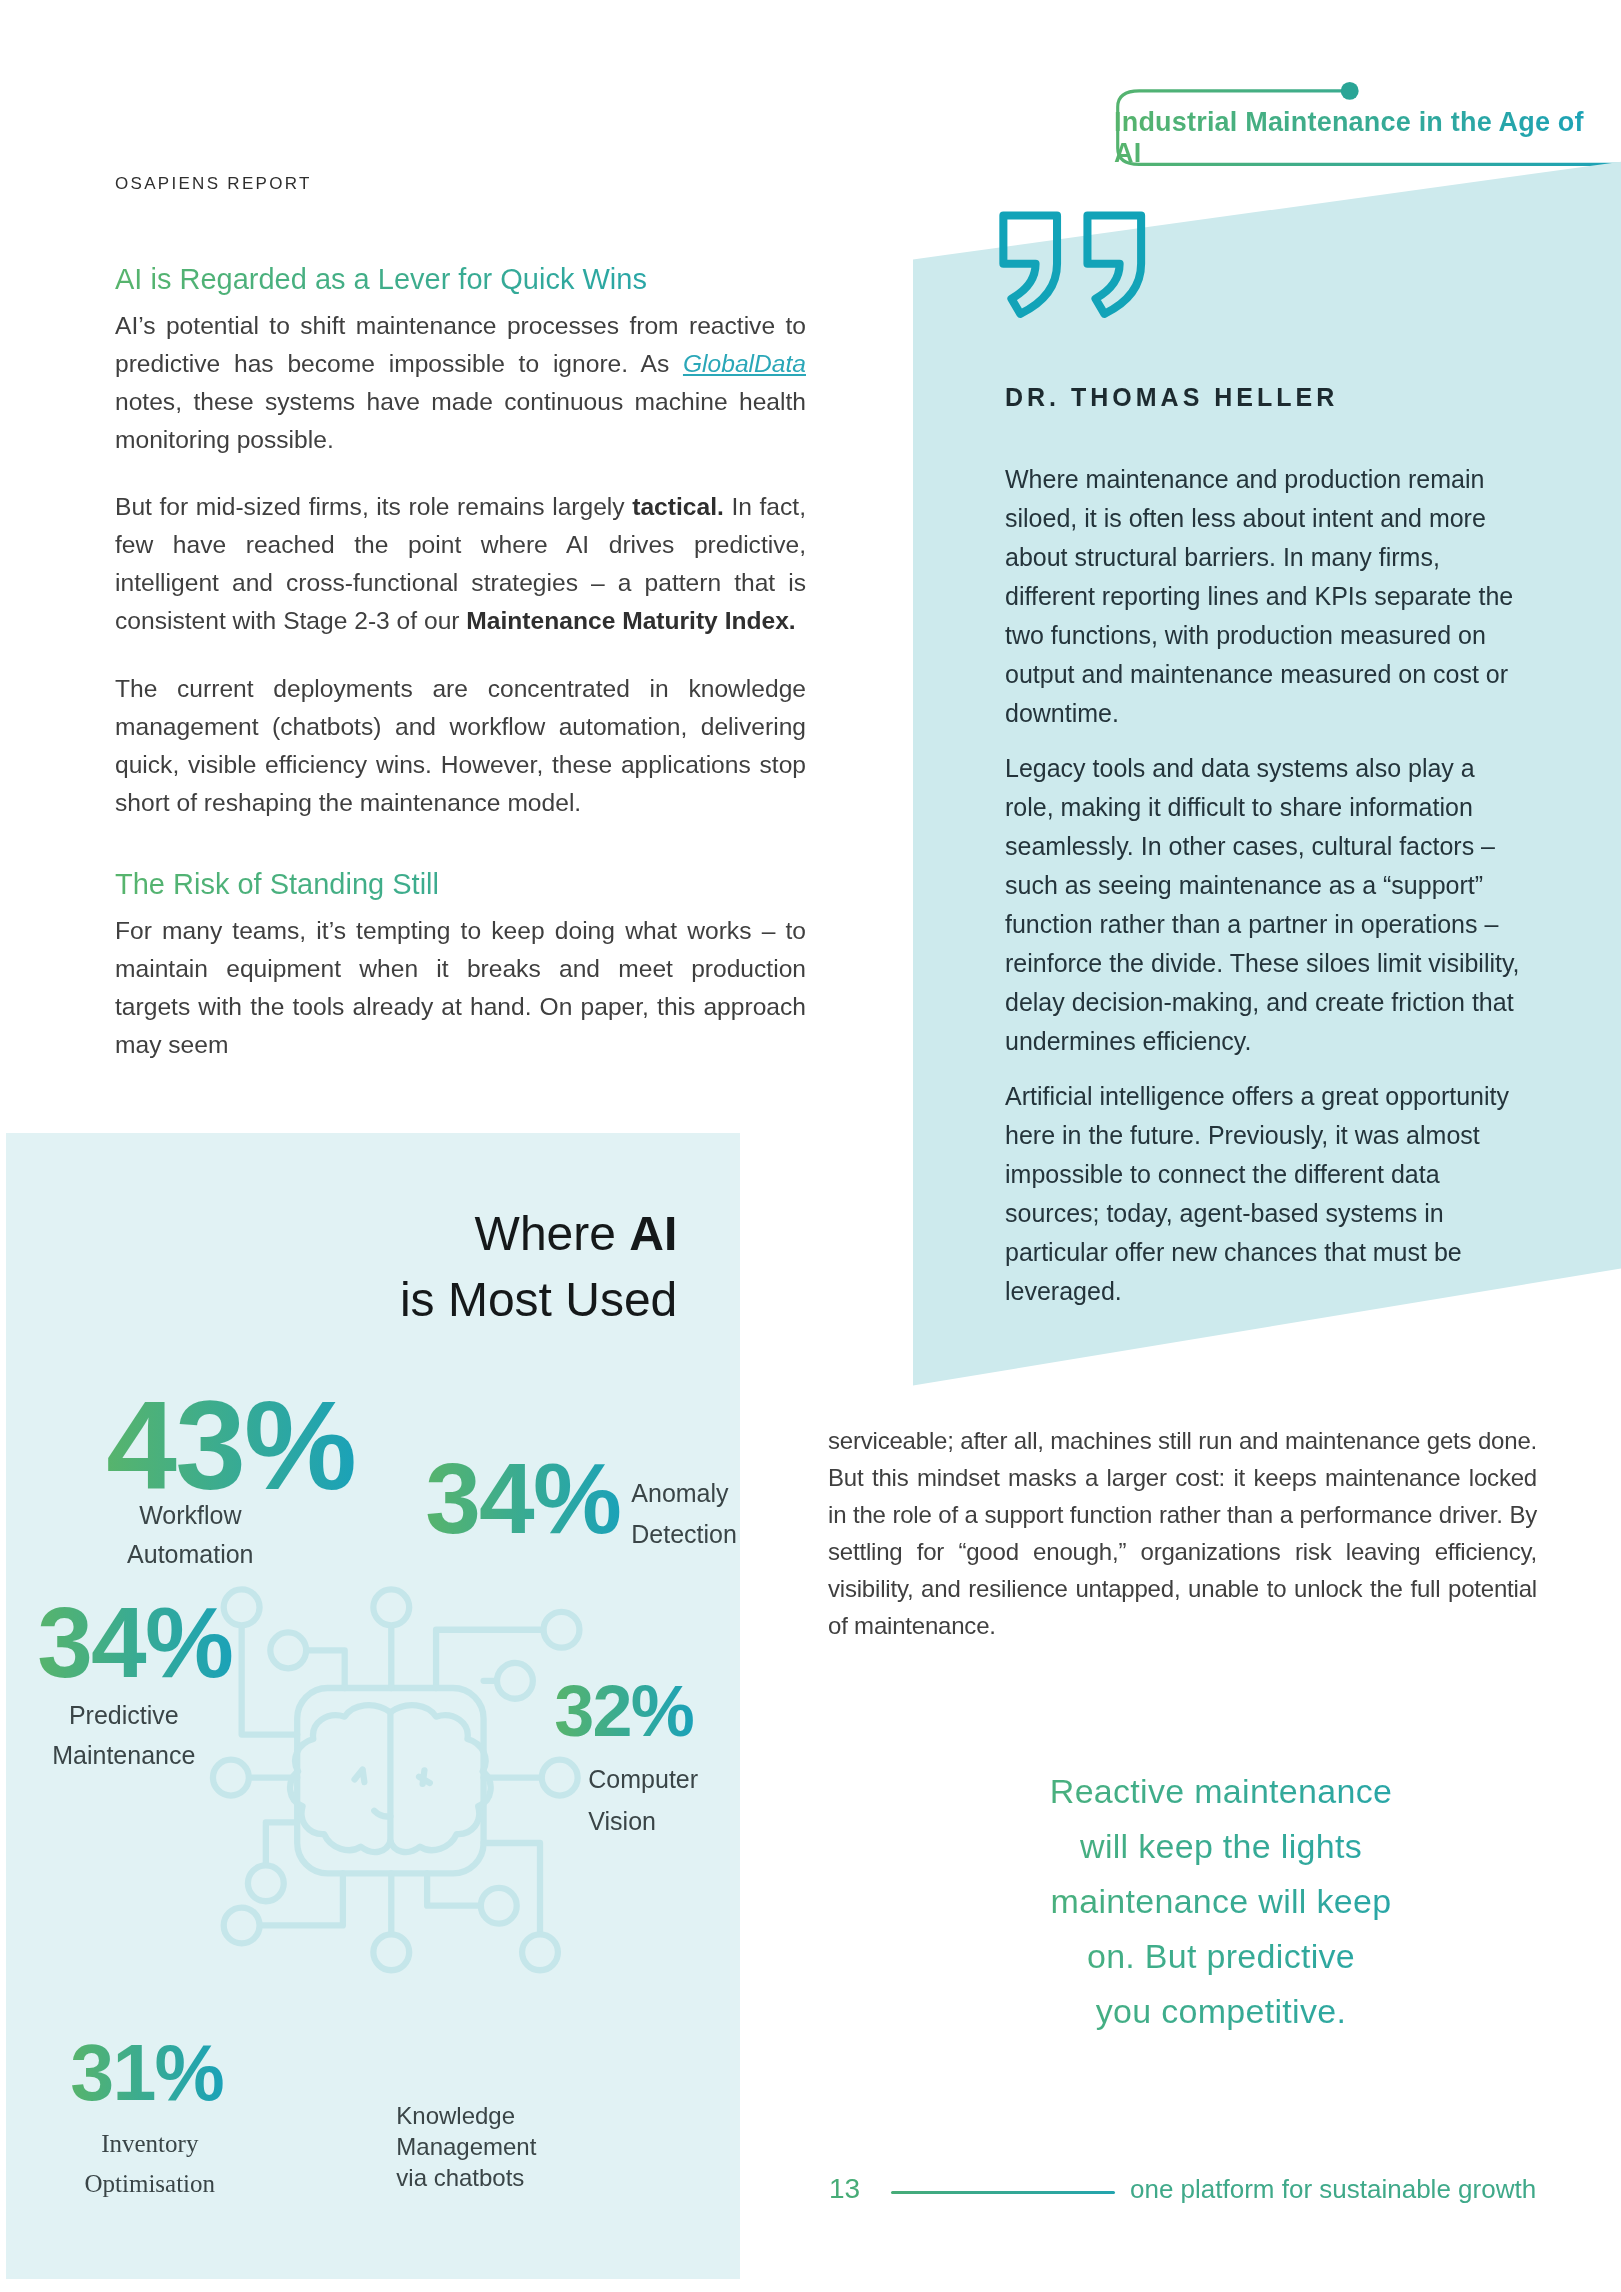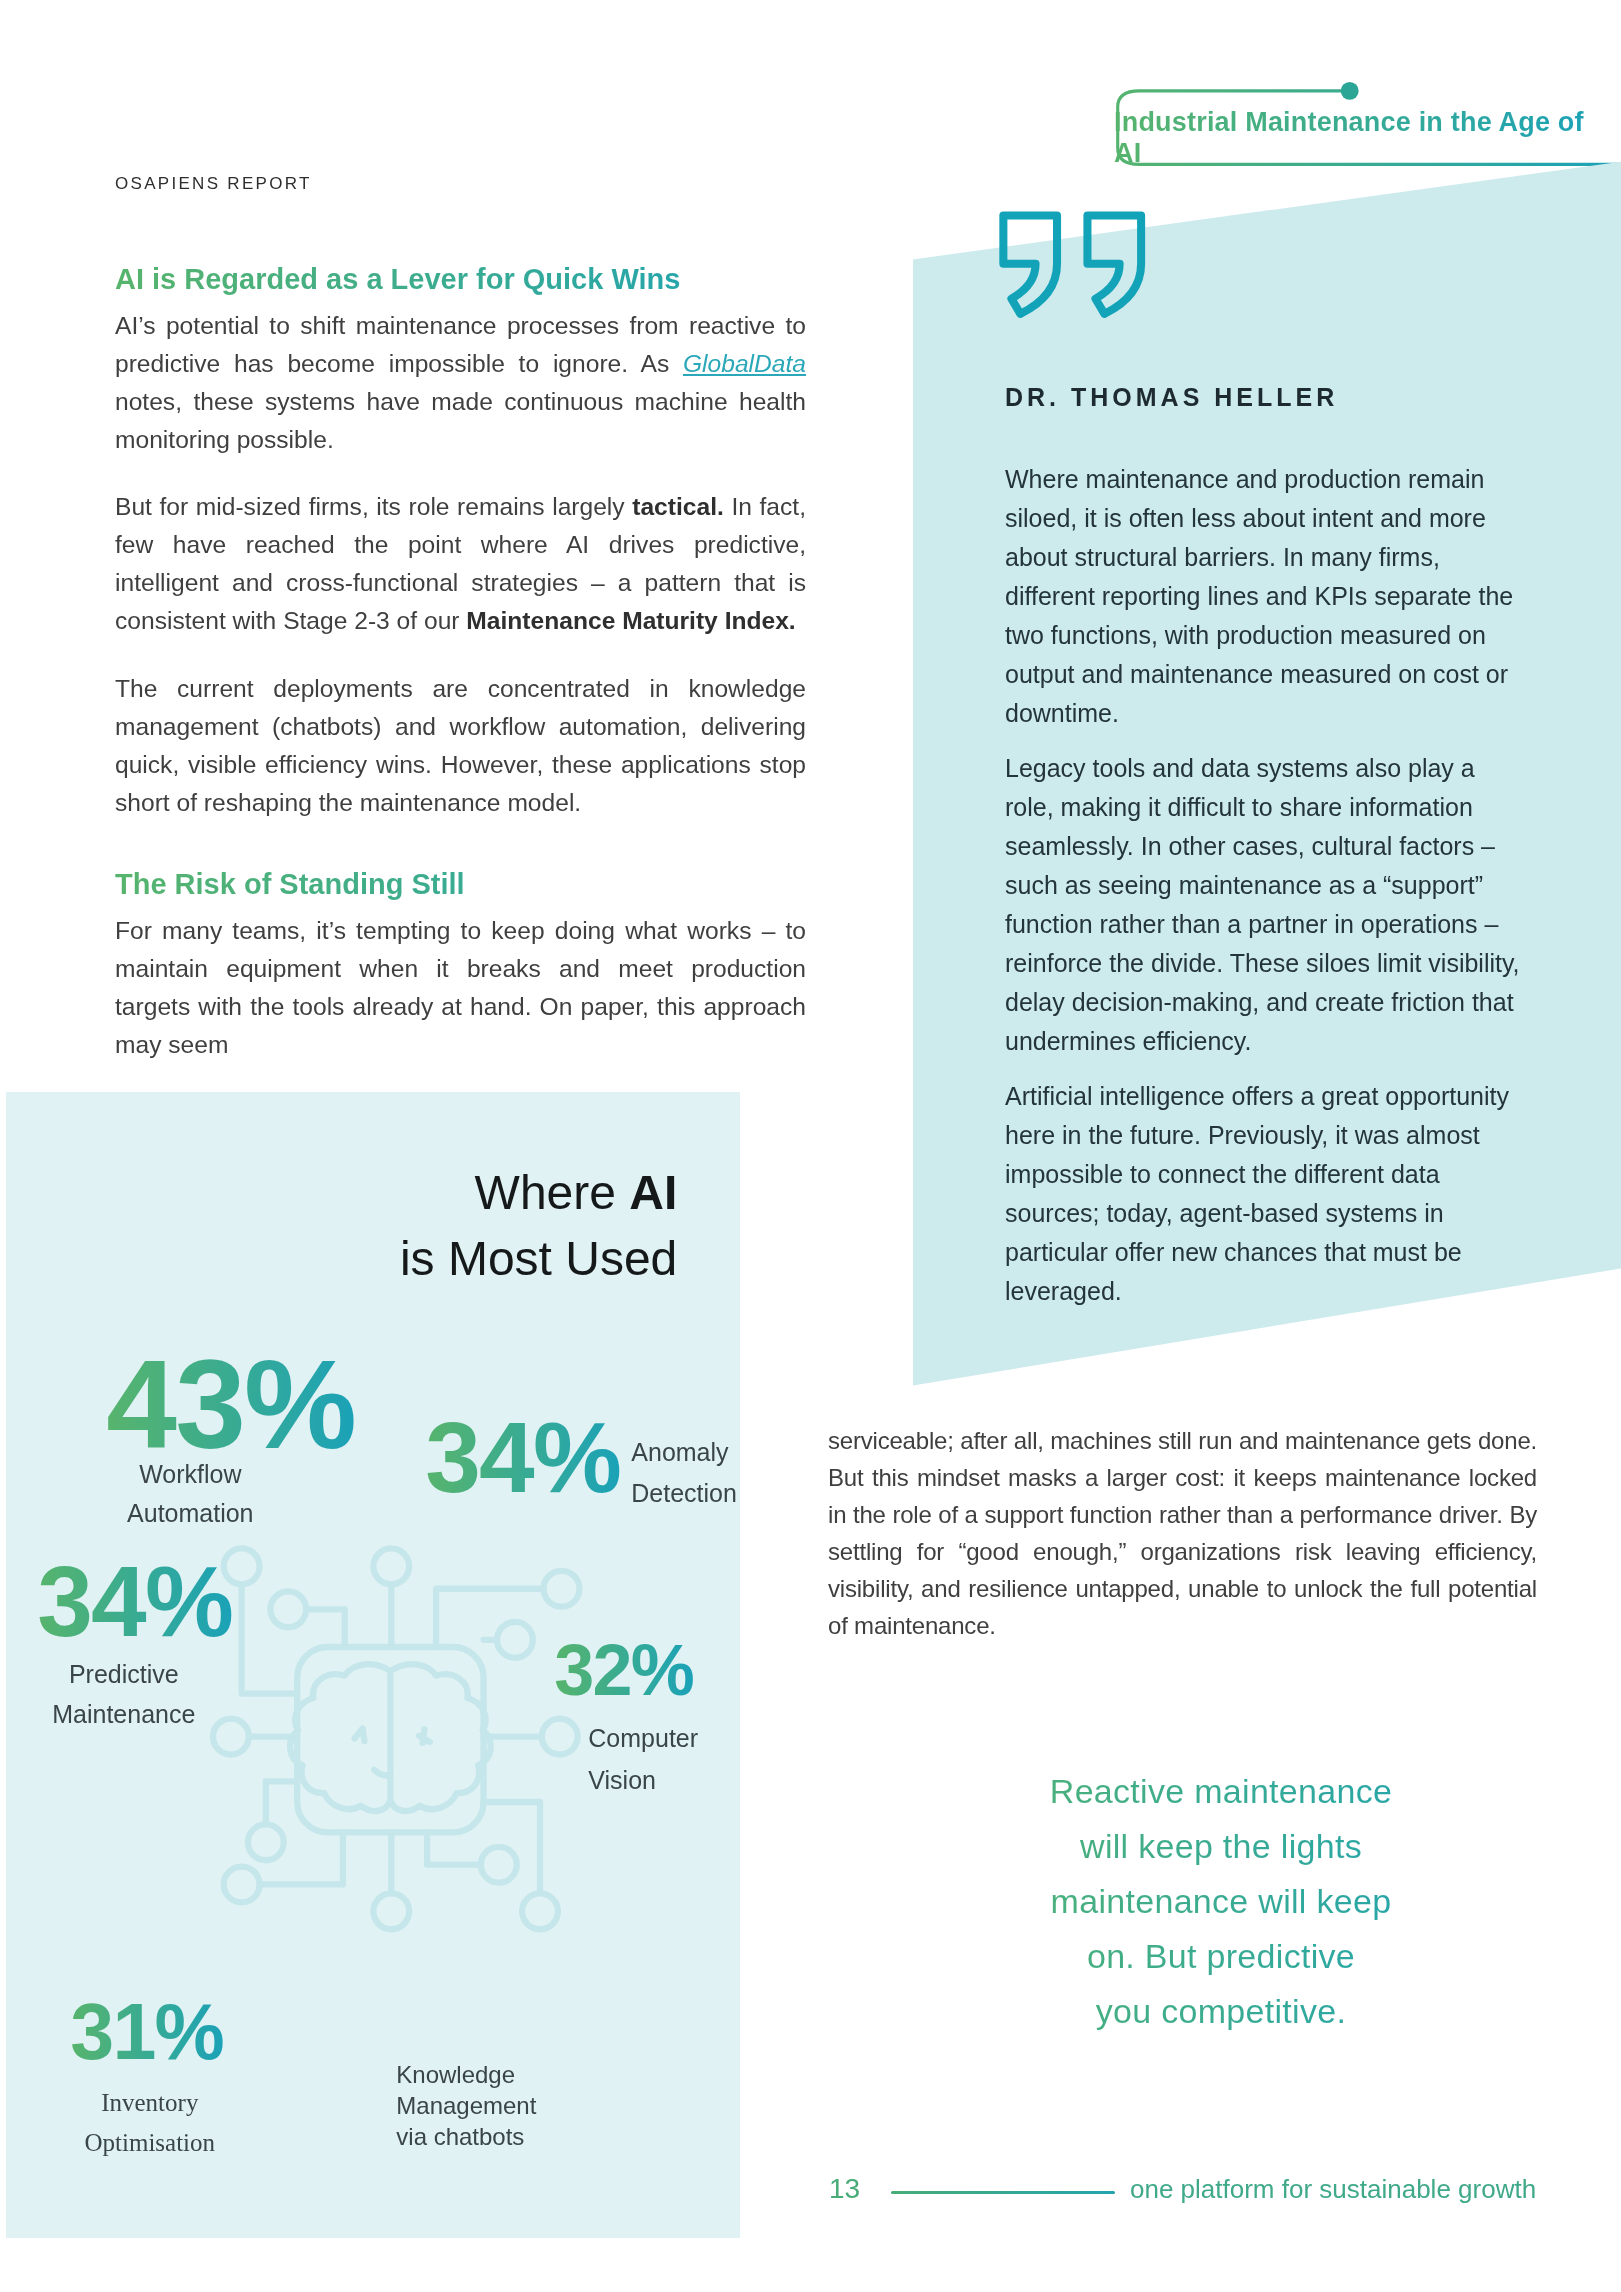--- a/index.html
+++ b/index.html
@@ -34,21 +34,21 @@
   .page-title{
     position:absolute;left:1114px;top:107px;width:484px;
     font-size:27px;font-weight:600;letter-spacing:0.2px;
   }
   
   .left-col{
     position:absolute;left:115px;top:262px;width:691px;
     font-size:24.6px;line-height:38px;
   }
   .sec-heading{
-    font-size:29px;font-weight:700;line-height:34px;margin-bottom:10.7px;
+    font-size:29px;font-weight:400;line-height:34px;margin-bottom:10.7px;
   }
   .left-col p{text-align:justify;margin-bottom:29.6px;}
   .left-col p.last{margin-bottom:0;}
   .left-col .spacer{height:16px;}
   .inline-link{color:#2aa7b8;font-style:italic;text-decoration:underline;}
   .b{font-weight:700;color:#2f2f2f;}
   
   .quote-panel{
     position:absolute;left:913px;top:143px;width:708px;height:1245px;
     background:#cdeaed;
@@ -59,21 +59,21 @@
     position:absolute;left:1005px;top:383px;
     font-size:25px;font-weight:600;letter-spacing:4px;color:#1d2b30;
   }
   .quote-text{
     position:absolute;left:1005px;top:460px;width:525px;
     font-size:25px;line-height:39px;color:var(--quote-ink);
   }
   .quote-text p{margin-bottom:16px;}
   
   .chart-panel{
-    position:absolute;left:6.3px;top:1092px;width:734px;height:1146px;
+    position:absolute;left:6.3px;top:1133px;width:734px;height:1146px;
     background:#e1f2f4;
   }
   .chart-title{
     position:absolute;left:134px;top:68px;width:537px;
     text-align:right;font-size:48px;line-height:66px;font-weight:400;color:#15191a;
   }
   .chart-title .bold{font-weight:700;}
   .circuit{position:absolute;left:155px;top:443px;width:448px;height:448px;}
   .stat-value{
     position:absolute;font-weight:600;line-height:1;letter-spacing:-1.8px;

